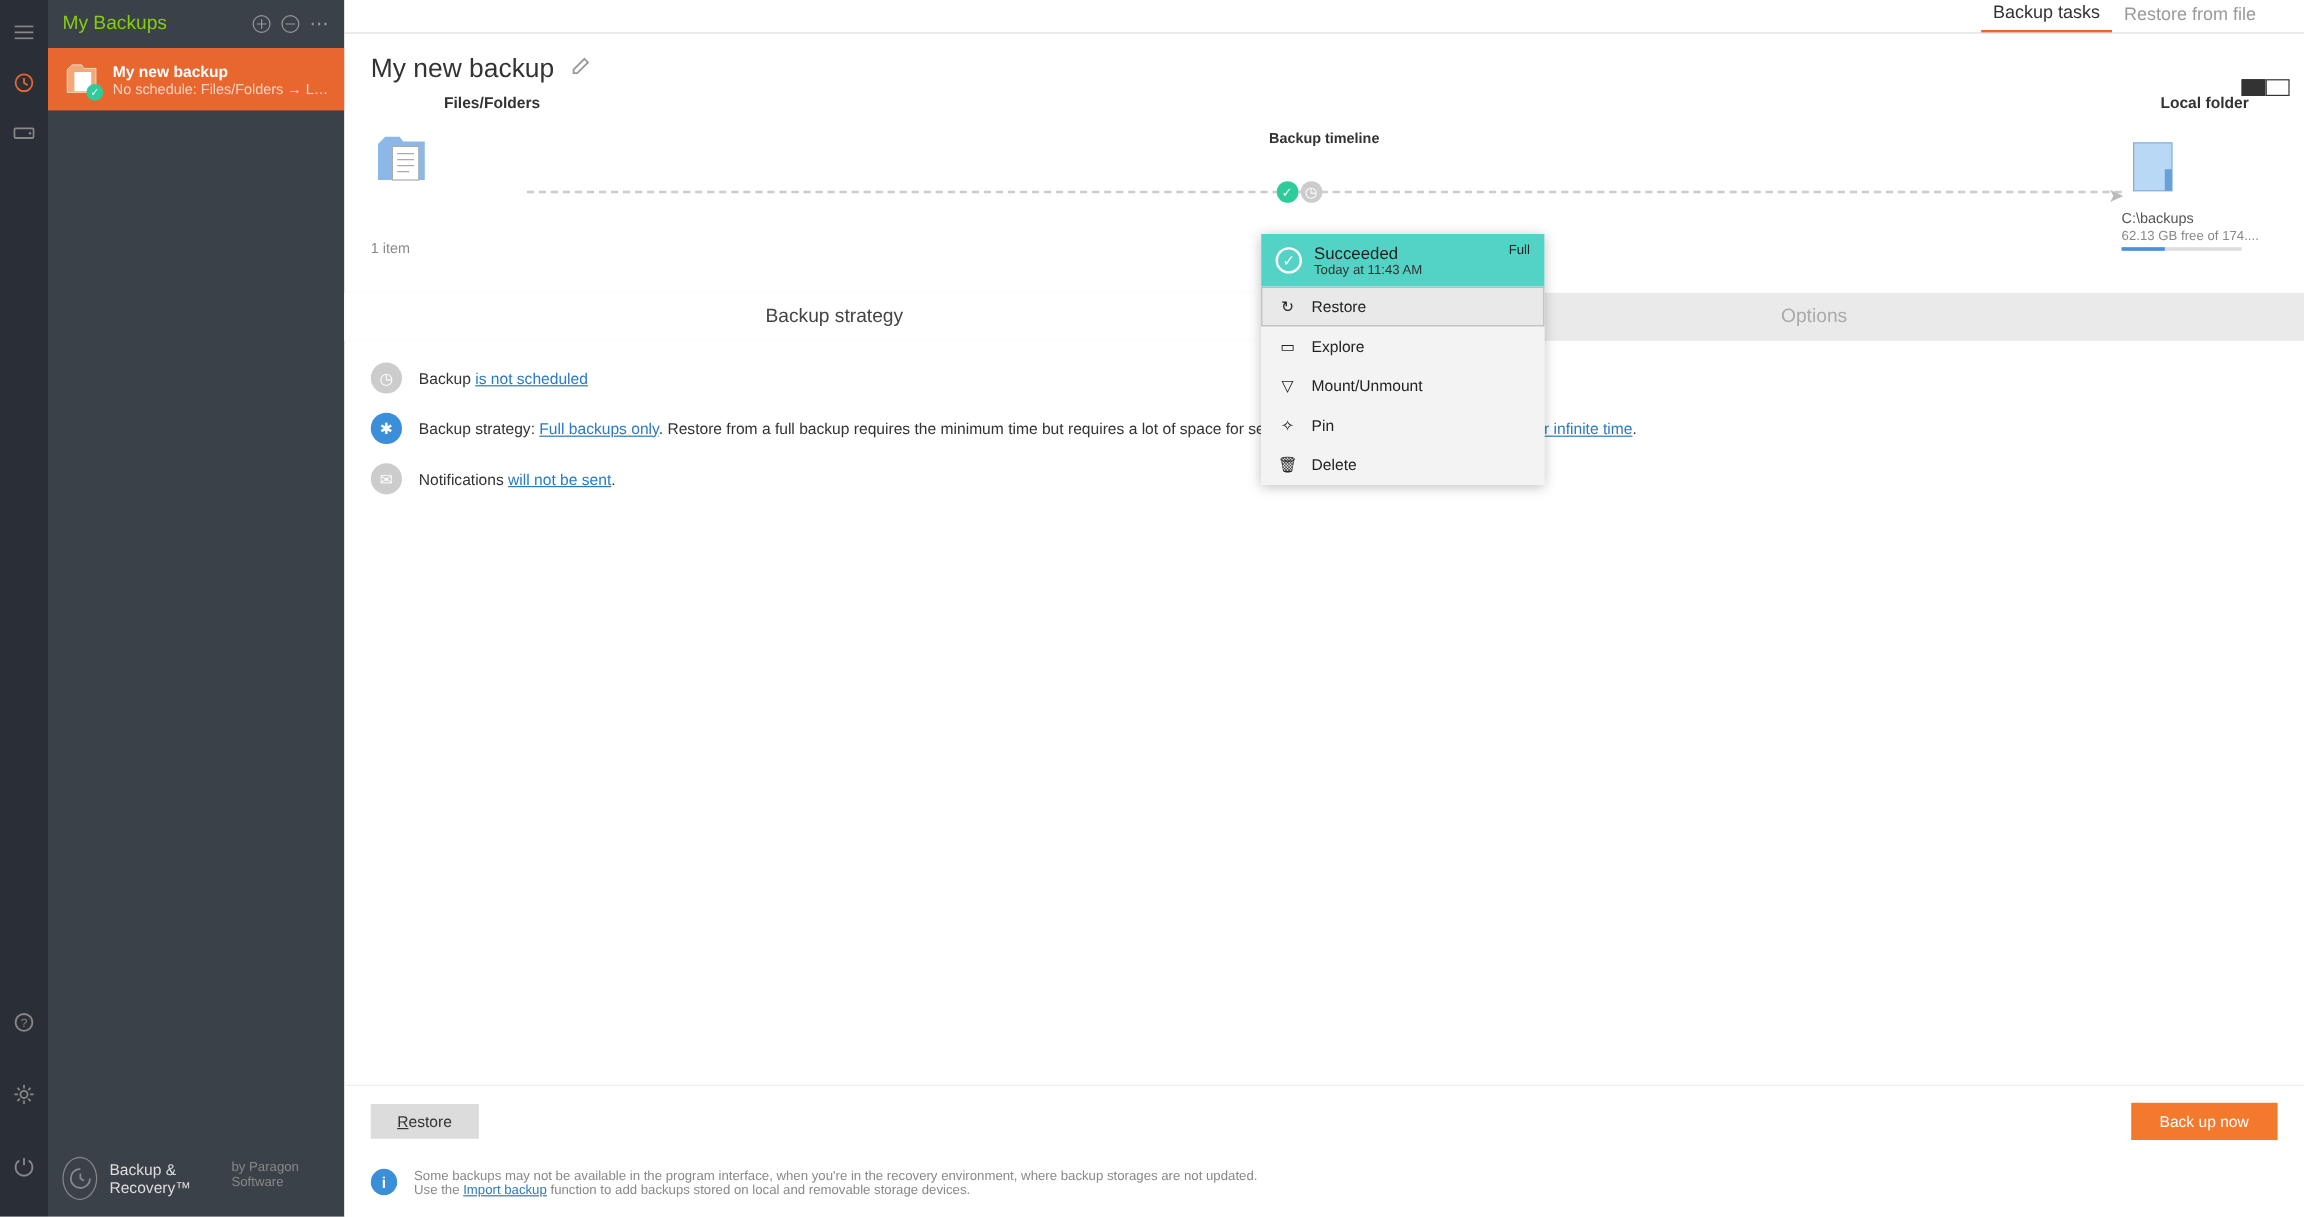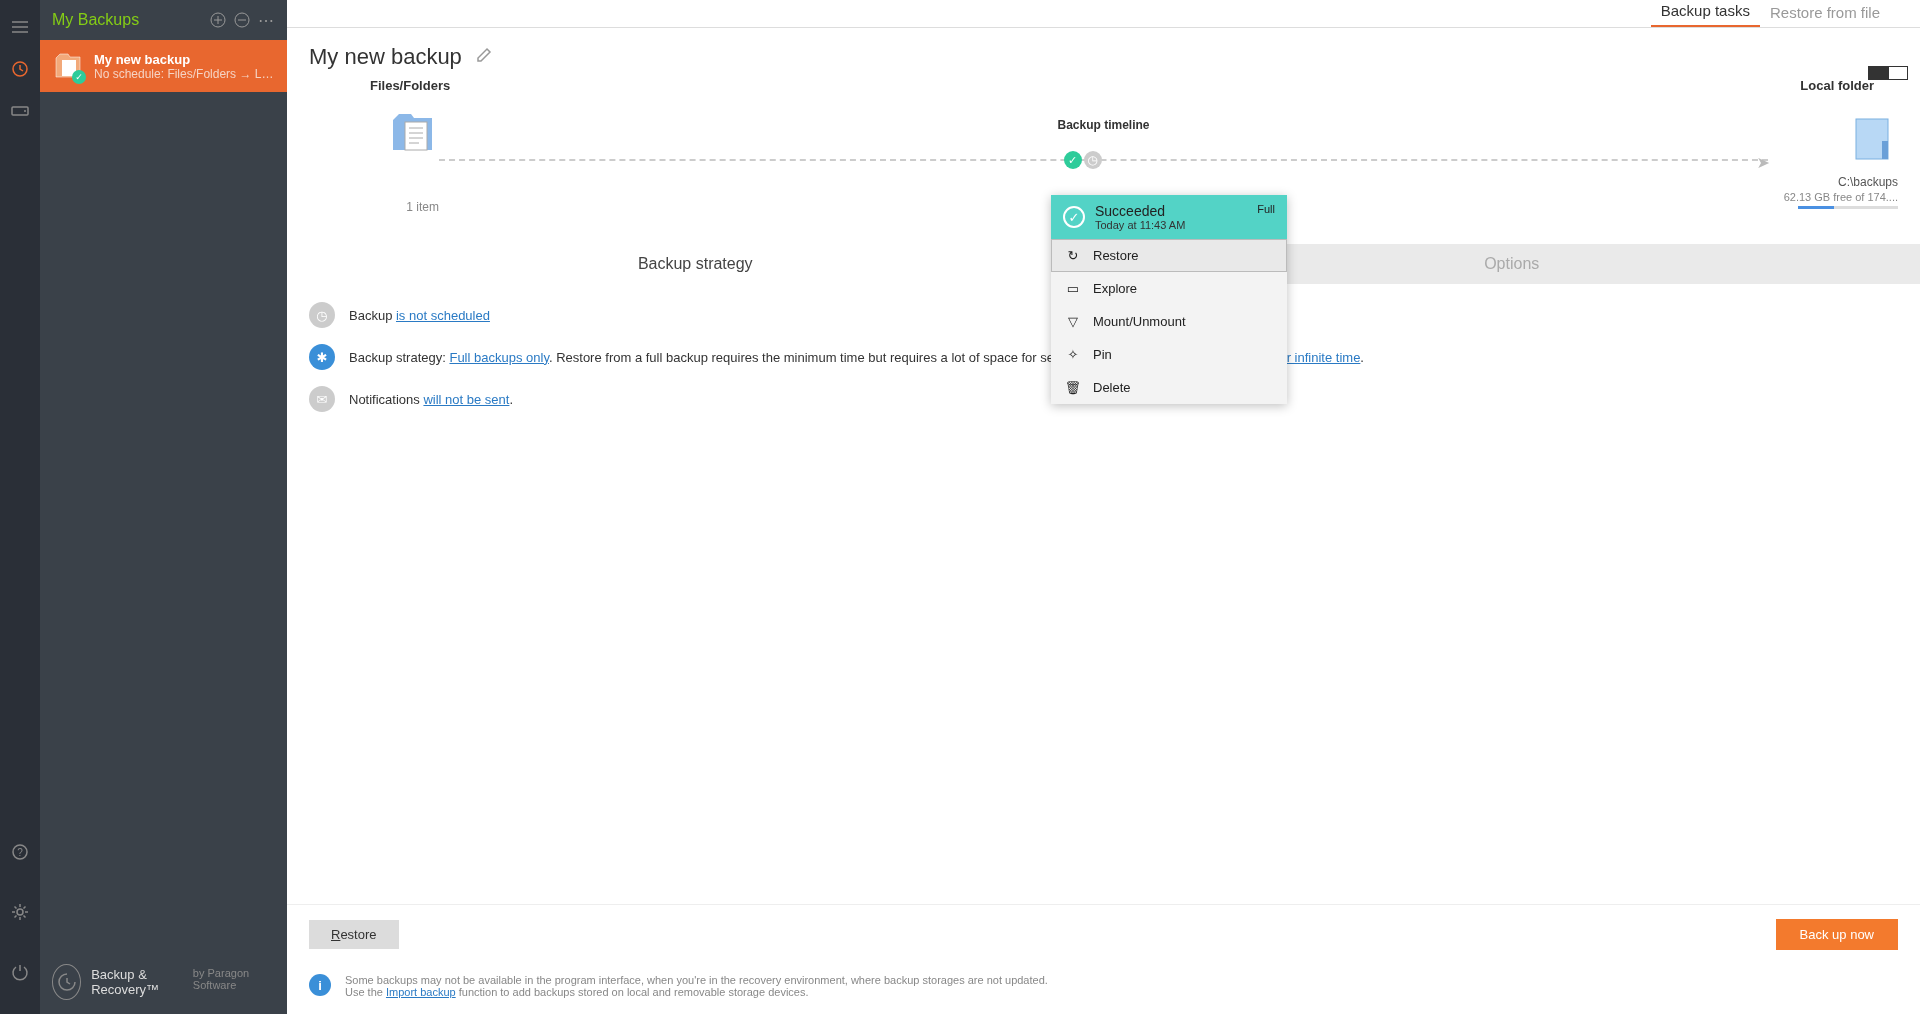--- a/index.html
+++ b/index.html
@@ -35,23 +35,23 @@
     .view-toggle button { width: 20px; height: 14px; border: 1px solid #333; background: #fff; cursor: pointer; font-size: 0; }
     .view-toggle button.active { background: #333; }
     .content { flex: 1; display: flex; flex-direction: column; position: relative; }
     .title-row { display: flex; align-items: center; padding: 16px 22px 8px; }
     .page-title { font-size: 22px; font-weight: 400; color: #333; margin-right: 14px; }
     .edit-icon { cursor: pointer; color: #999; }
     .timeline-area { padding: 0 22px 24px; position: relative; }
     .source-label, .dest-label { font-size: 13px; font-weight: 600; color: #333; }
     .source-label { position: absolute; left: 50px; top: 0; padding-left: 33px; }
     .dest-label { position: absolute; right: 46px; top: 0; }
-    .timeline-label { position: absolute; left: 50%; transform: translateX(-50%); top: 40px; font-size: 12px; color: #333; font-weight: 600; }
+    .timeline-label { position: absolute; left: 50%; transform: translateX(-50%); top: 30px; font-size: 12px; color: #333; font-weight: 600; }
     .timeline-row { display: flex; align-items: center; margin-top: 22px; height: 120px; }
-    .source-block, .dest-block { width: 130px; display: flex; flex-direction: column; align-items: flex-end; }
+    .source-block, .dest-block { width: 130px; display: flex; flex-direction: column; align-items: flex-start; }
     .folder-icon { width: 52px; height: 52px; margin-bottom: 8px; }
     .source-item-count { font-size: 12px; color: #888; margin-top: 34px; }
     .dest-path { font-size: 12px; color: #555; margin-top: 4px; }
     .dest-free { font-size: 11px; color: #888; margin-top: 2px; }
     .dest-bar { width: 100px; height: 3px; background: #ddd; margin-top: 3px; position: relative; }
     .dest-bar-fill { position: absolute; left: 0; top: 0; height: 100%; width: 36%; background: #4a90e2; }
     .timeline-line { flex: 1; position: relative; height: 2px; }
     .timeline-dash { position: absolute; top: 0; left: 0; right: 0; border-top: 2px dashed #ccc; }
     .timeline-arrow { position: absolute; right: -2px; top: -6px; color: #bbb; font-size: 16px; }
     .timeline-node { position: absolute; left: 47%; top: -8px; display: flex; align-items: center; }

